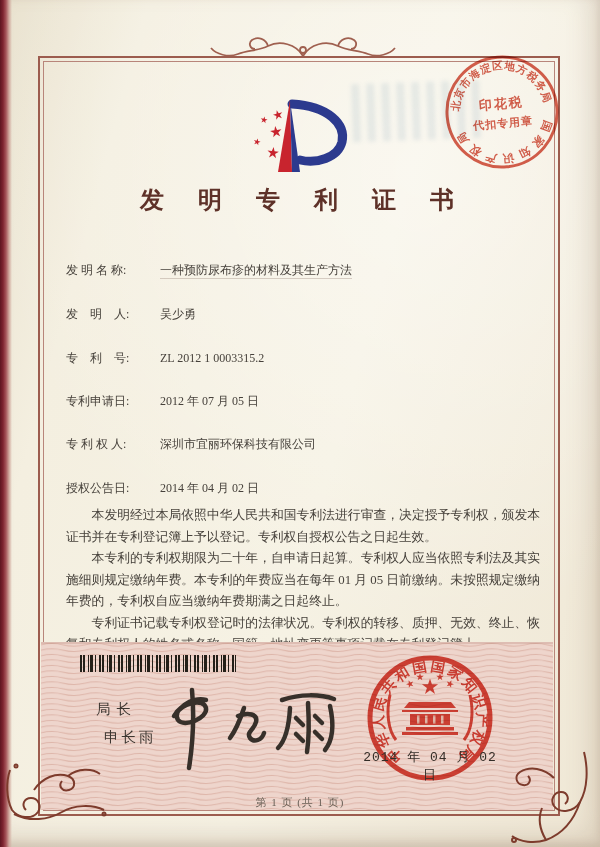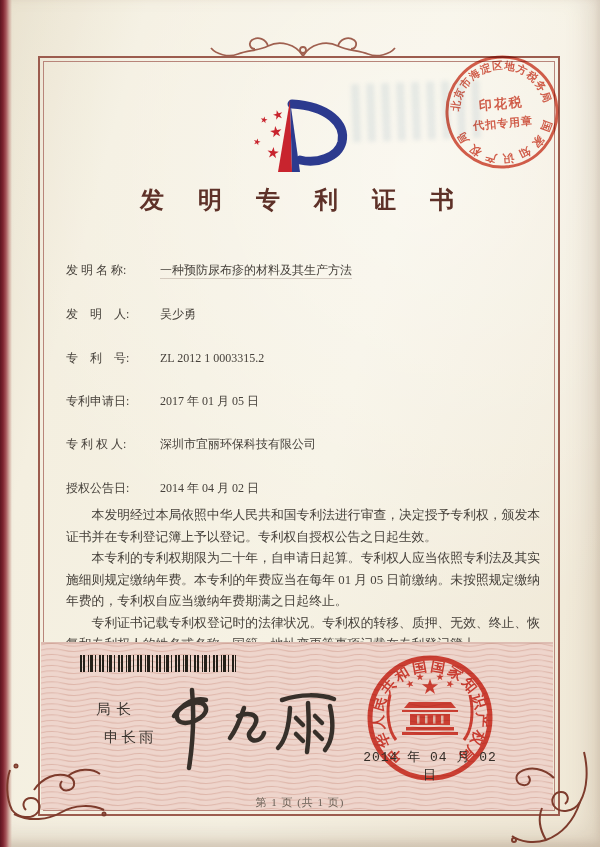--- a/index.html
+++ b/index.html
@@ -99,21 +99,21 @@
     <text x="62" y="58" text-anchor="middle" fill="#cf4430" font-size="13" font-weight="bold" letter-spacing="2">印花税</text>
     <text x="62" y="77" text-anchor="middle" fill="#cf4430" font-size="11" font-weight="bold" letter-spacing="1">代扣专用章</text>
   </svg>
 
   <div class="title">发 明 专 利 证 书</div>
 
   <div class="fields">
     <div class="frow u" style="top:2px"><span class="lab">发 明 名 称:</span><span class="val">一种预防尿布疹的材料及其生产方法</span></div>
     <div class="frow" style="top:46px"><span class="lab">发　明　人:</span><span class="val">吴少勇</span></div>
     <div class="frow" style="top:90px"><span class="lab">专　利　号:</span><span class="val">ZL 2012 1 0003315.2</span></div>
-    <div class="frow" style="top:133px"><span class="lab">专利申请日:</span><span class="val">2017 年 01 月 05 日</span></div>
+    <div class="frow" style="top:133px"><span class="lab">专利申请日:</span><span class="val">2012 年 07 月 05 日</span></div>
     <div class="frow" style="top:176px"><span class="lab">专 利 权 人:</span><span class="val">深圳市宜丽环保科技有限公司</span></div>
     <div class="frow" style="top:220px"><span class="lab">授权公告日:</span><span class="val">2014 年 04 月 02 日</span></div>
   </div>
 
   <div class="paras">
     <p>本发明经过本局依照中华人民共和国专利法进行审查，决定授予专利权，颁发本证书并在专利登记簿上予以登记。专利权自授权公告之日起生效。</p>
     <p>本专利的专利权期限为二十年，自申请日起算。专利权人应当依照专利法及其实施细则规定缴纳年费。本专利的年费应当在每年 01 月 05 日前缴纳。未按照规定缴纳年费的，专利权自应当缴纳年费期满之日起终止。</p>
     <p>专利证书记载专利权登记时的法律状况。专利权的转移、质押、无效、终止、恢复和专利权人的姓名或名称、国籍、地址变更等事项记载在专利登记簿上。</p>
   </div>
 

